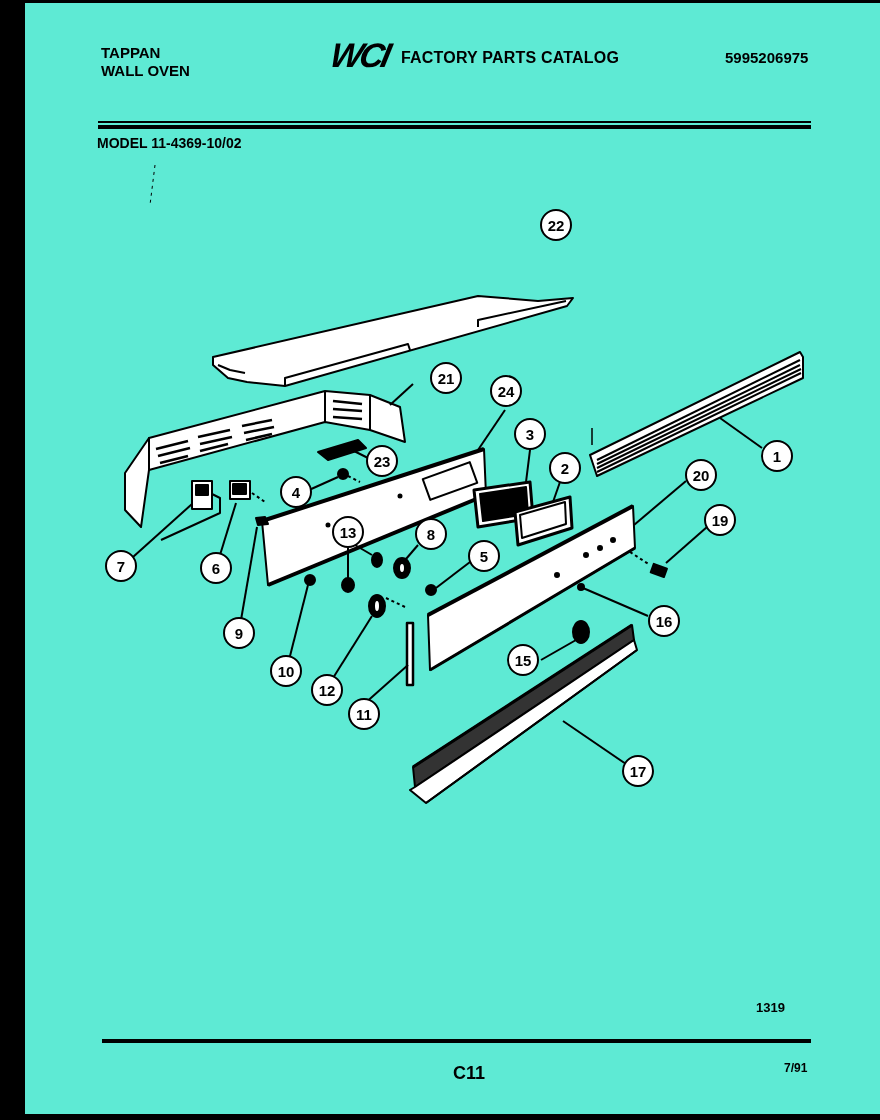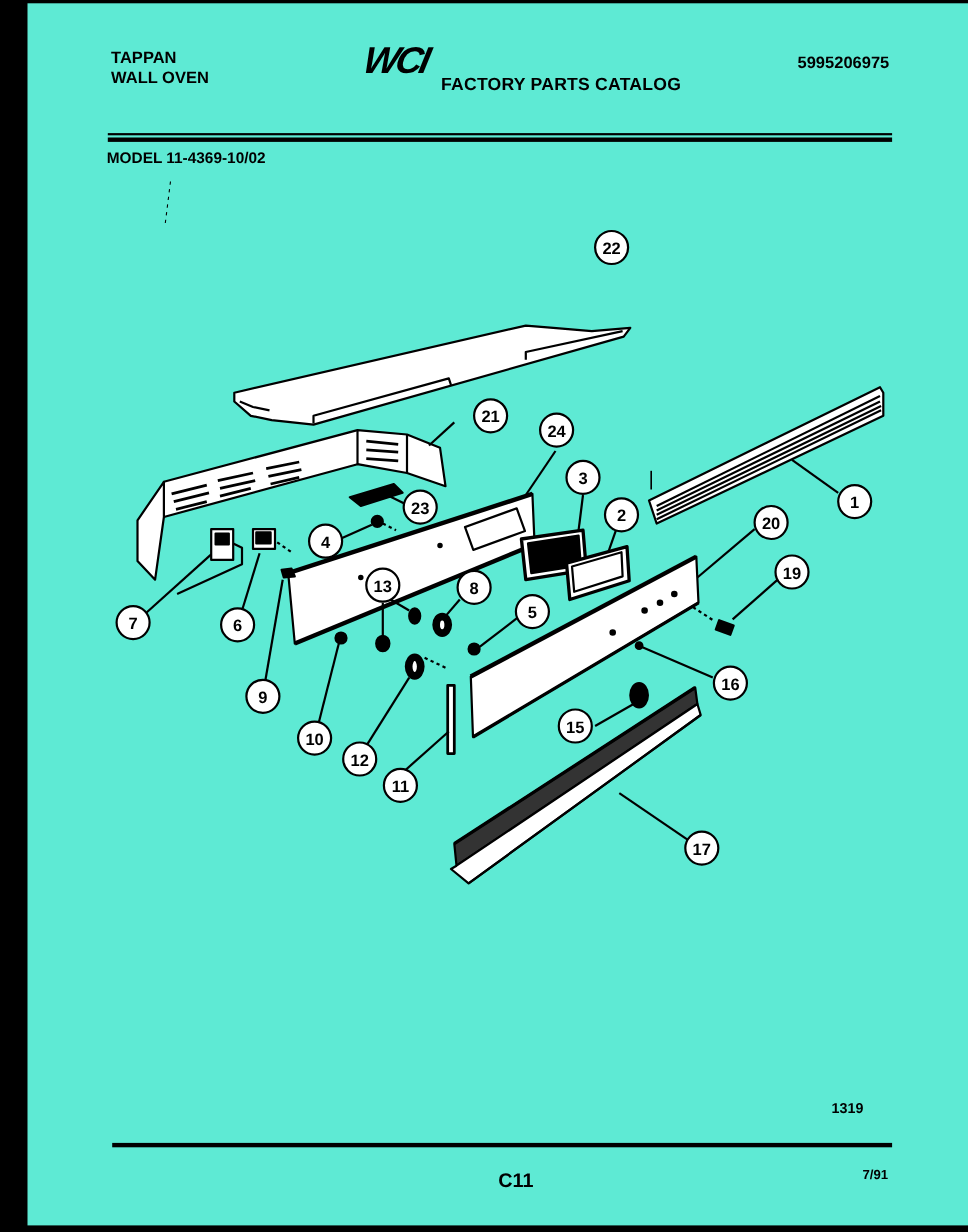--- a/index.html
+++ b/index.html
@@ -15,21 +15,21 @@
   .abs { position: absolute; }
   .hdr-left {
     left: 76px; top: 41px; font-weight: bold; font-size: 15px; line-height: 18px; color: #000;
   }
   .logo {
     left: 306px; top: 34px; font-weight: bold; font-style: italic; font-size: 34px;
     letter-spacing: -3px; color: #000; transform: skewX(-12deg); line-height: 36px;
     font-family: "Liberation Sans", sans-serif;
   }
   .catalog-title {
-    left: 376px; top: 46px; font-weight: bold; font-size: 16px; color: #000; letter-spacing: 0.2px; margin-top: 20px;
+    left: 376px; top: 46px; font-weight: bold; font-size: 16px; color: #000; letter-spacing: 0.2px;
   }
   .catalog-num {
     left: 700px; top: 46px; font-weight: bold; font-size: 15px; color: #000; text-align: center;
   }
   .rule-thin { left: 73px; top: 118px; width: 713px; height: 2px; background: #000; }
   .rule-thick { left: 73px; top: 122px; width: 713px; height: 4px; background: #000; }
   .model {
     left: 72px; top: 132px; font-weight: bold; font-size: 14px; color: #000;
   }
   .fig-num { left: 731px; top: 997px; font-size: 13px; font-weight: bold; color: #000; }

